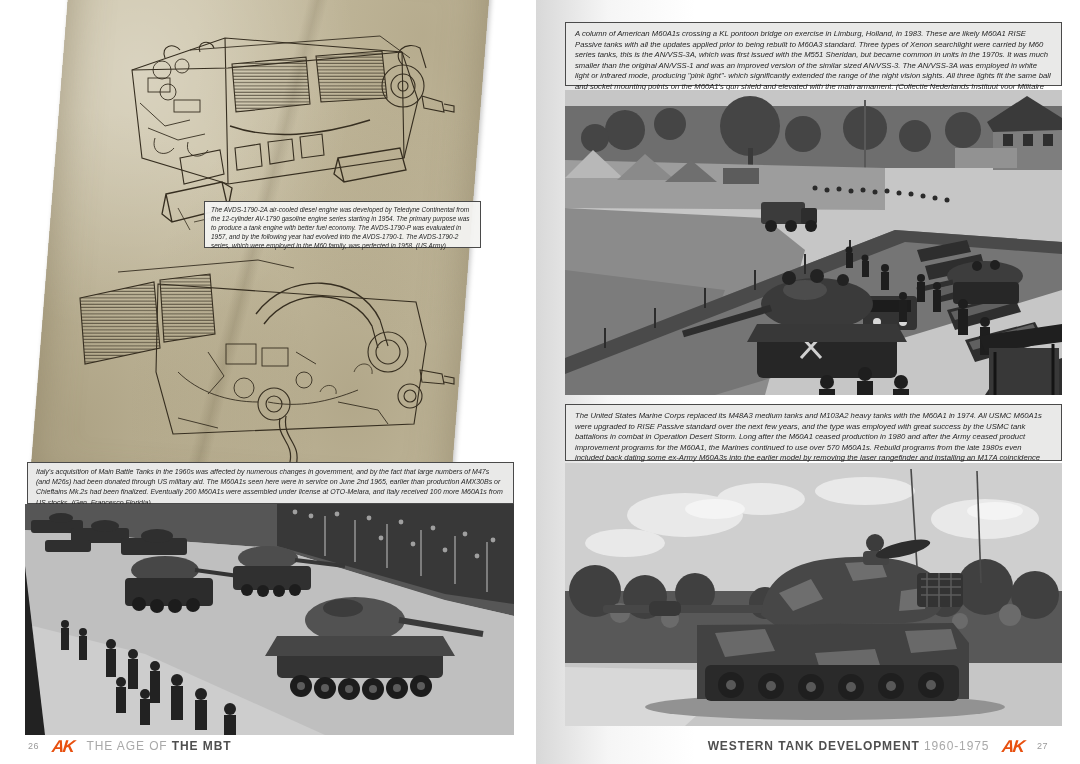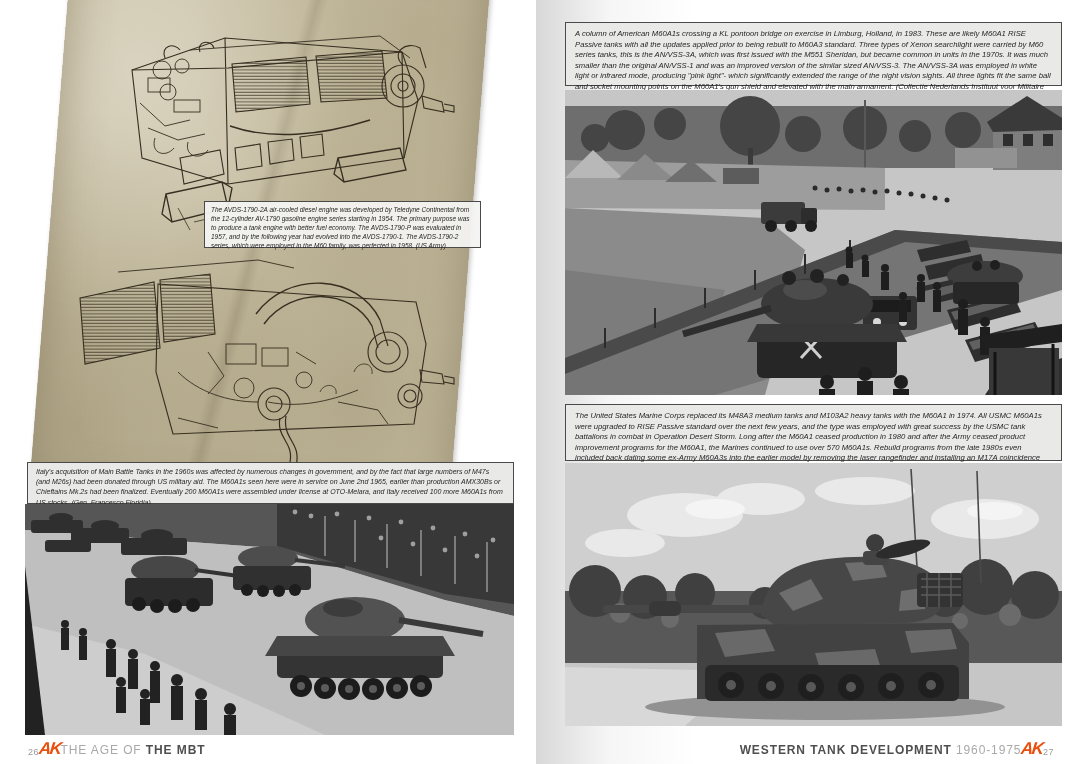--- a/index.html
+++ b/index.html
@@ -31,23 +31,23 @@
            radial-gradient(ellipse at 75% 80%, rgba(118,104,70,0.28), rgba(118,104,70,0) 50%),
            radial-gradient(ellipse at 10% 90%, rgba(110,96,62,0.30), rgba(110,96,62,0) 45%),
            linear-gradient(100deg, rgba(0,0,0,0) 48%, rgba(90,80,55,0.18) 50%, rgba(0,0,0,0) 52%),
            #C9C0A4;
          box-shadow:inset 0 0 46px rgba(104,92,62,0.45), 2px 3px 5px rgba(0,0,0,0.22);}
   .engine-art{position:absolute;}
   .eng1{left:70px;top:8px;width:392px;height:232px;}
   .eng2{left:58px;top:252px;width:404px;height:214px;}
   .engine-art svg{display:block;width:100%;height:100%;}
   
-  .footer{position:absolute;top:735px;height:22px;display:flex;align-items:flex-end;gap:0;}
+  .footer{position:absolute;top:735px;height:22px;display:flex;align-items:center;gap:13px;}
   .footer-left{left:28px;}
-  .footer-right{right:26px;flex-direction:row;}
+  .footer-right{right:32px;flex-direction:row;}
   .pagenum{font-size:9px;color:#9a9a9a;letter-spacing:0.5px;}
   .ak-logo{font-weight:900;font-style:italic;font-size:17px;letter-spacing:-1.5px;
            transform:skewX(-6deg);display:inline-block;line-height:1;}
   .runhead{font-size:12px;letter-spacing:0.9px;color:#a9a9a9;}
   .runhead .bold-part{color:#4f4f4f;font-weight:bold;}
 </style>
 </head>
 <body>
 
 <div class="spread">

